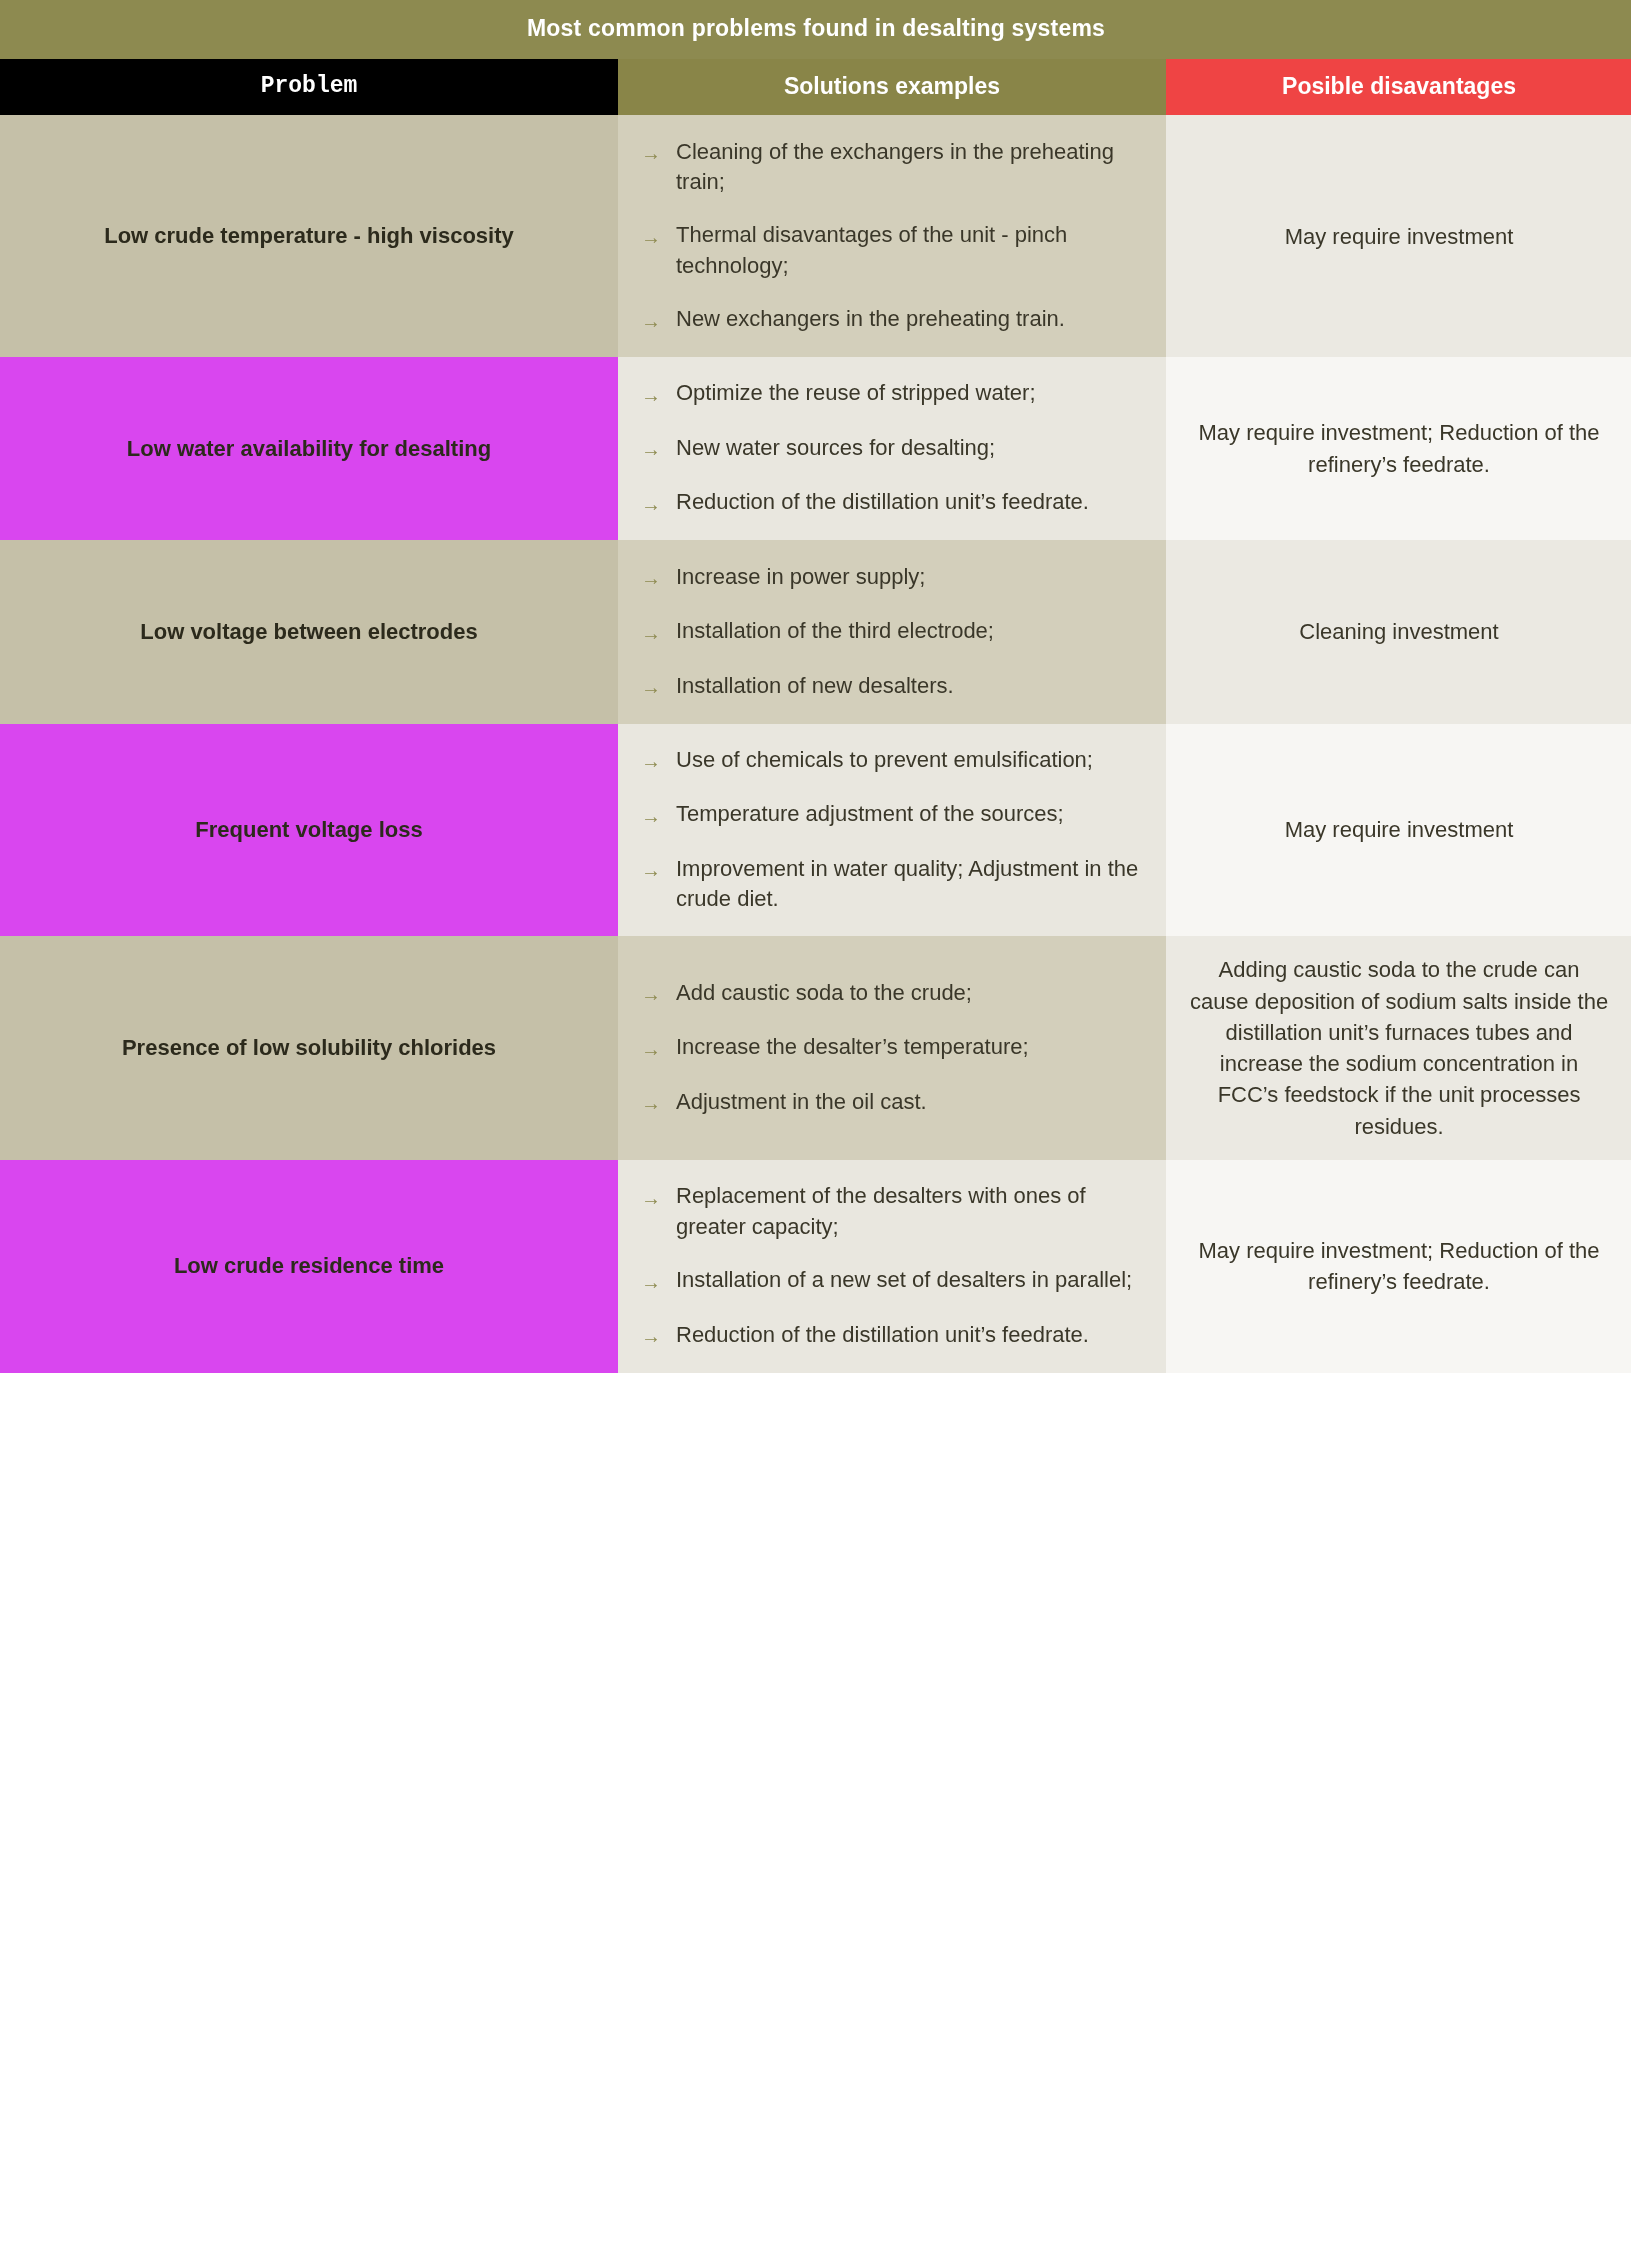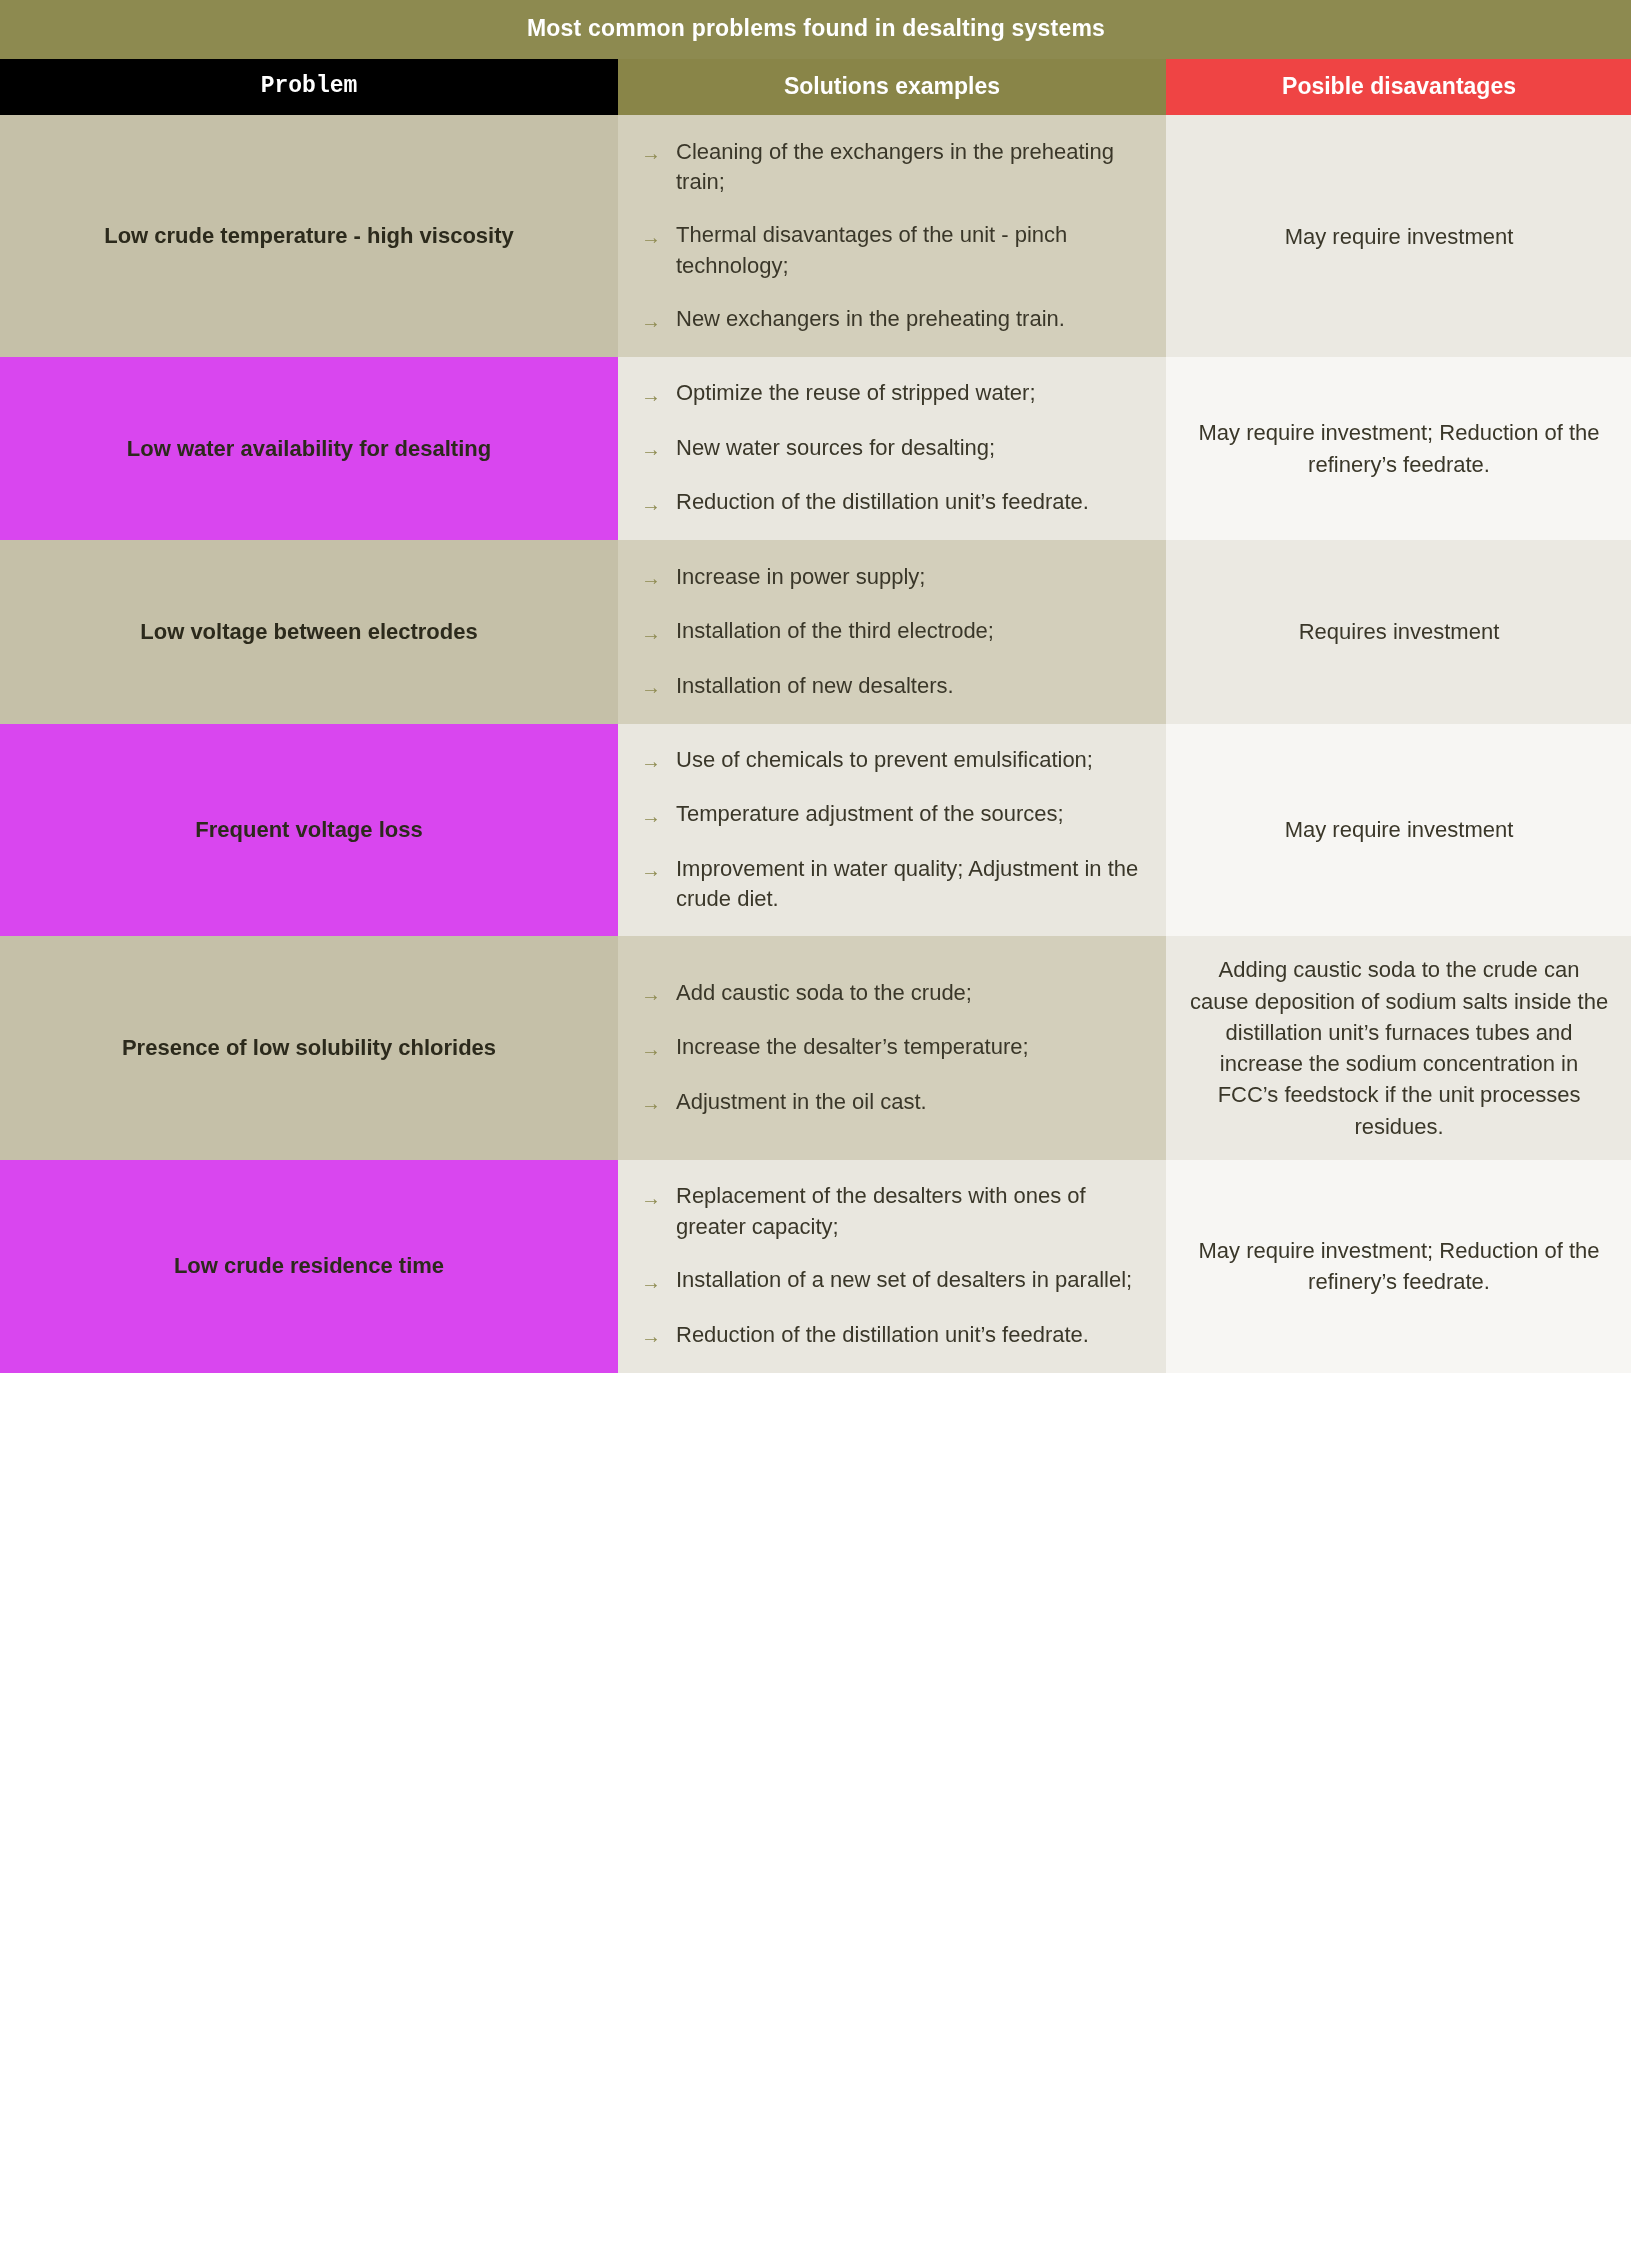--- a/index.html
+++ b/index.html
@@ -172,21 +172,21 @@
               <li>
                 <span class="arrow">→</span>
                 <span class="txt">Installation of the third electrode;</span>
               </li>
               <li>
                 <span class="arrow">→</span>
                 <span class="txt">Installation of new desalters.</span>
               </li>
             </ul>
           </td>
-          <td class="disadv">Requires investment</td>
+          <td class="disadv">Cleaning investment</td>
         </tr>
         <tr class="shade-b">
           <td class="problem">Frequent voltage loss</td>
           <td class="solutions">
             <ul class="bullets">
               <li>
                 <span class="arrow">→</span>
                 <span class="txt">Use of chemicals to prevent emulsification;</span>
               </li>
               <li>

